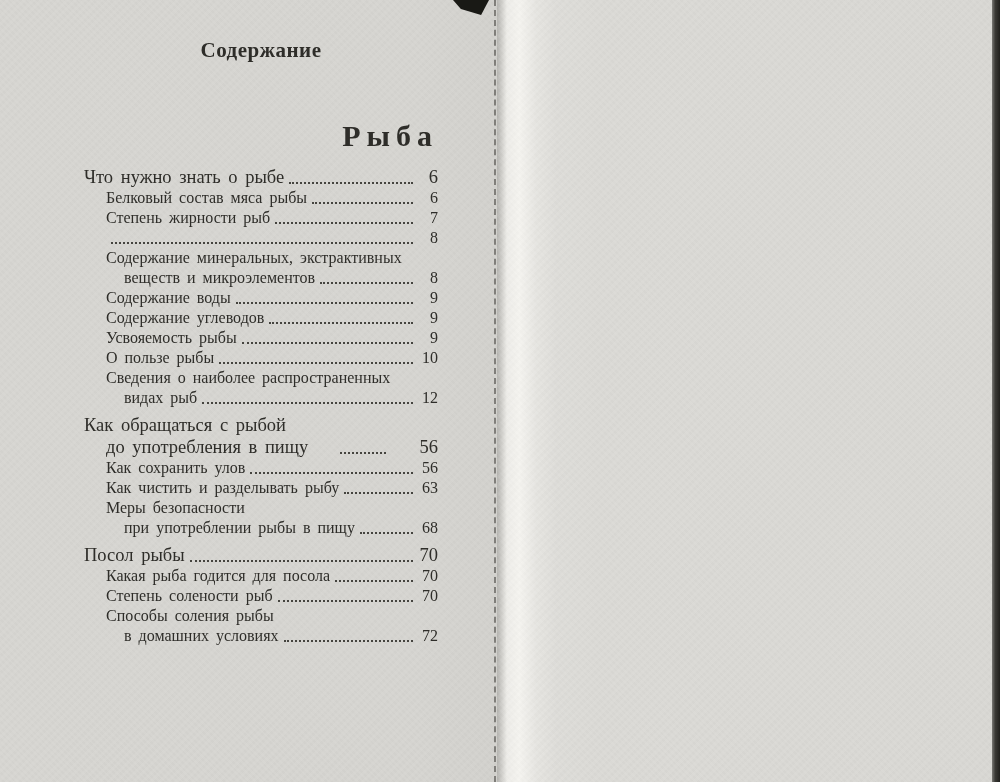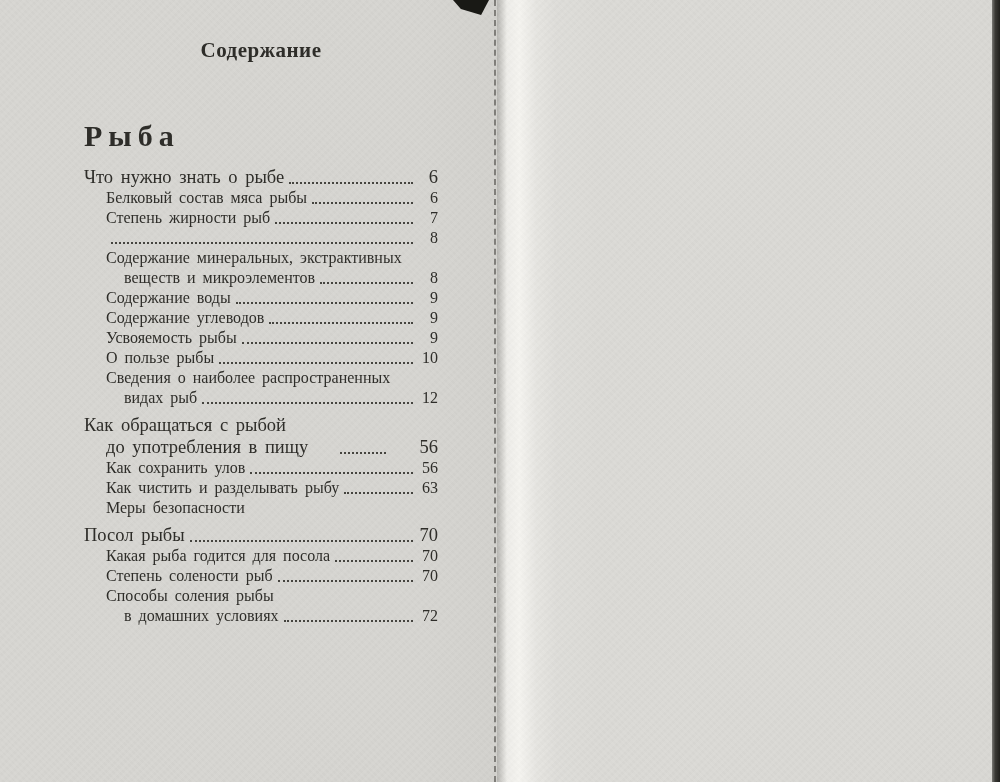--- a/index.html
+++ b/index.html
@@ -41,21 +41,21 @@
   }
 
   .toc { position:absolute; }
   .toc-left  { left:84px;  top:38px; width:354px; }
 
   .doc-title {
     text-align:center; font-size:21px; font-weight:bold;
     letter-spacing:.5px; margin:0 0 0 0;
   }
   .part-title {
-    text-align:left; font-size:30px; font-weight:bold;
+    text-align:right; font-size:30px; font-weight:bold;
     letter-spacing:6px; margin:56px 0 13px 0;
   }
 
   .entry { word-spacing:3px; }
   .entry .row { display:flex; align-items:flex-end; }
   .entry .txt { white-space:nowrap; }
   .entry .leader {
     flex:1 1 auto; min-width:8px;
     border-bottom:2px dotted #45443f;
     margin:0 3px 4px 5px;
@@ -168,20 +168,25 @@
           </div>
           <div class="entry sub">
             <div class="row indent1">
               <span class="txt">Как чистить и разделывать рыбу</span>
               <span class="leader"></span>
               <span class="pagenum">63</span>
             </div>
           </div>
           <div class="entry sub">
             <div class="indent1"><span class="txt">Меры безопасности</span></div>
+            <div class="row indent2">
+              <span class="txt">при употреблении рыбы в пищу</span>
+              <span class="leader"></span>
+              <span class="pagenum">68</span>
+            </div>
           </div>
           <div class="entry chapter">
             <div class="row indent1">
               <span class="txt">Посол рыбы</span>
               <span class="leader"></span>
               <span class="pagenum">70</span>
             </div>
           </div>
           <div class="entry sub">
             <div class="row indent1">

